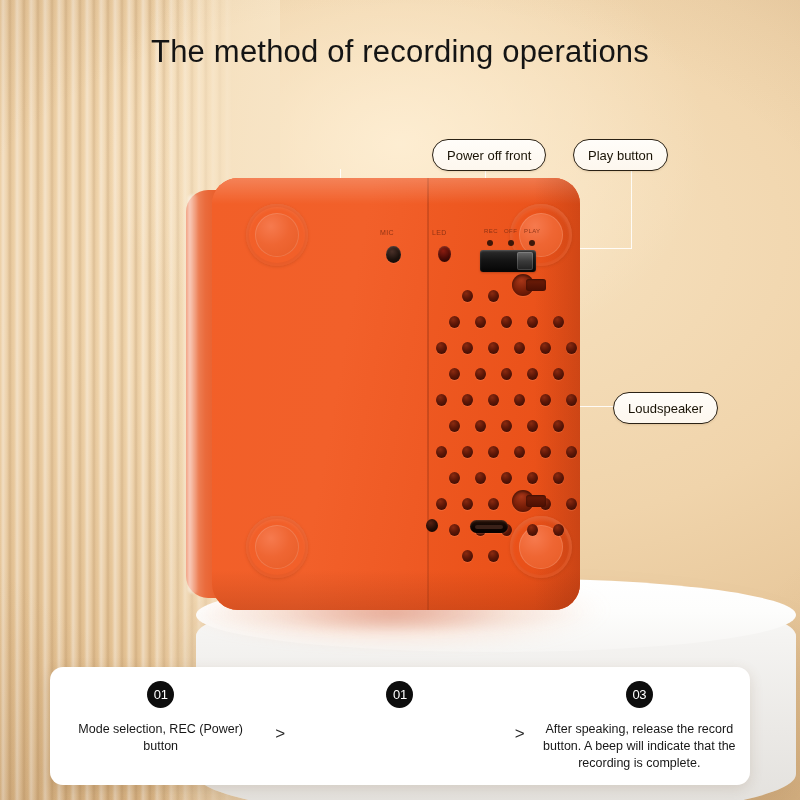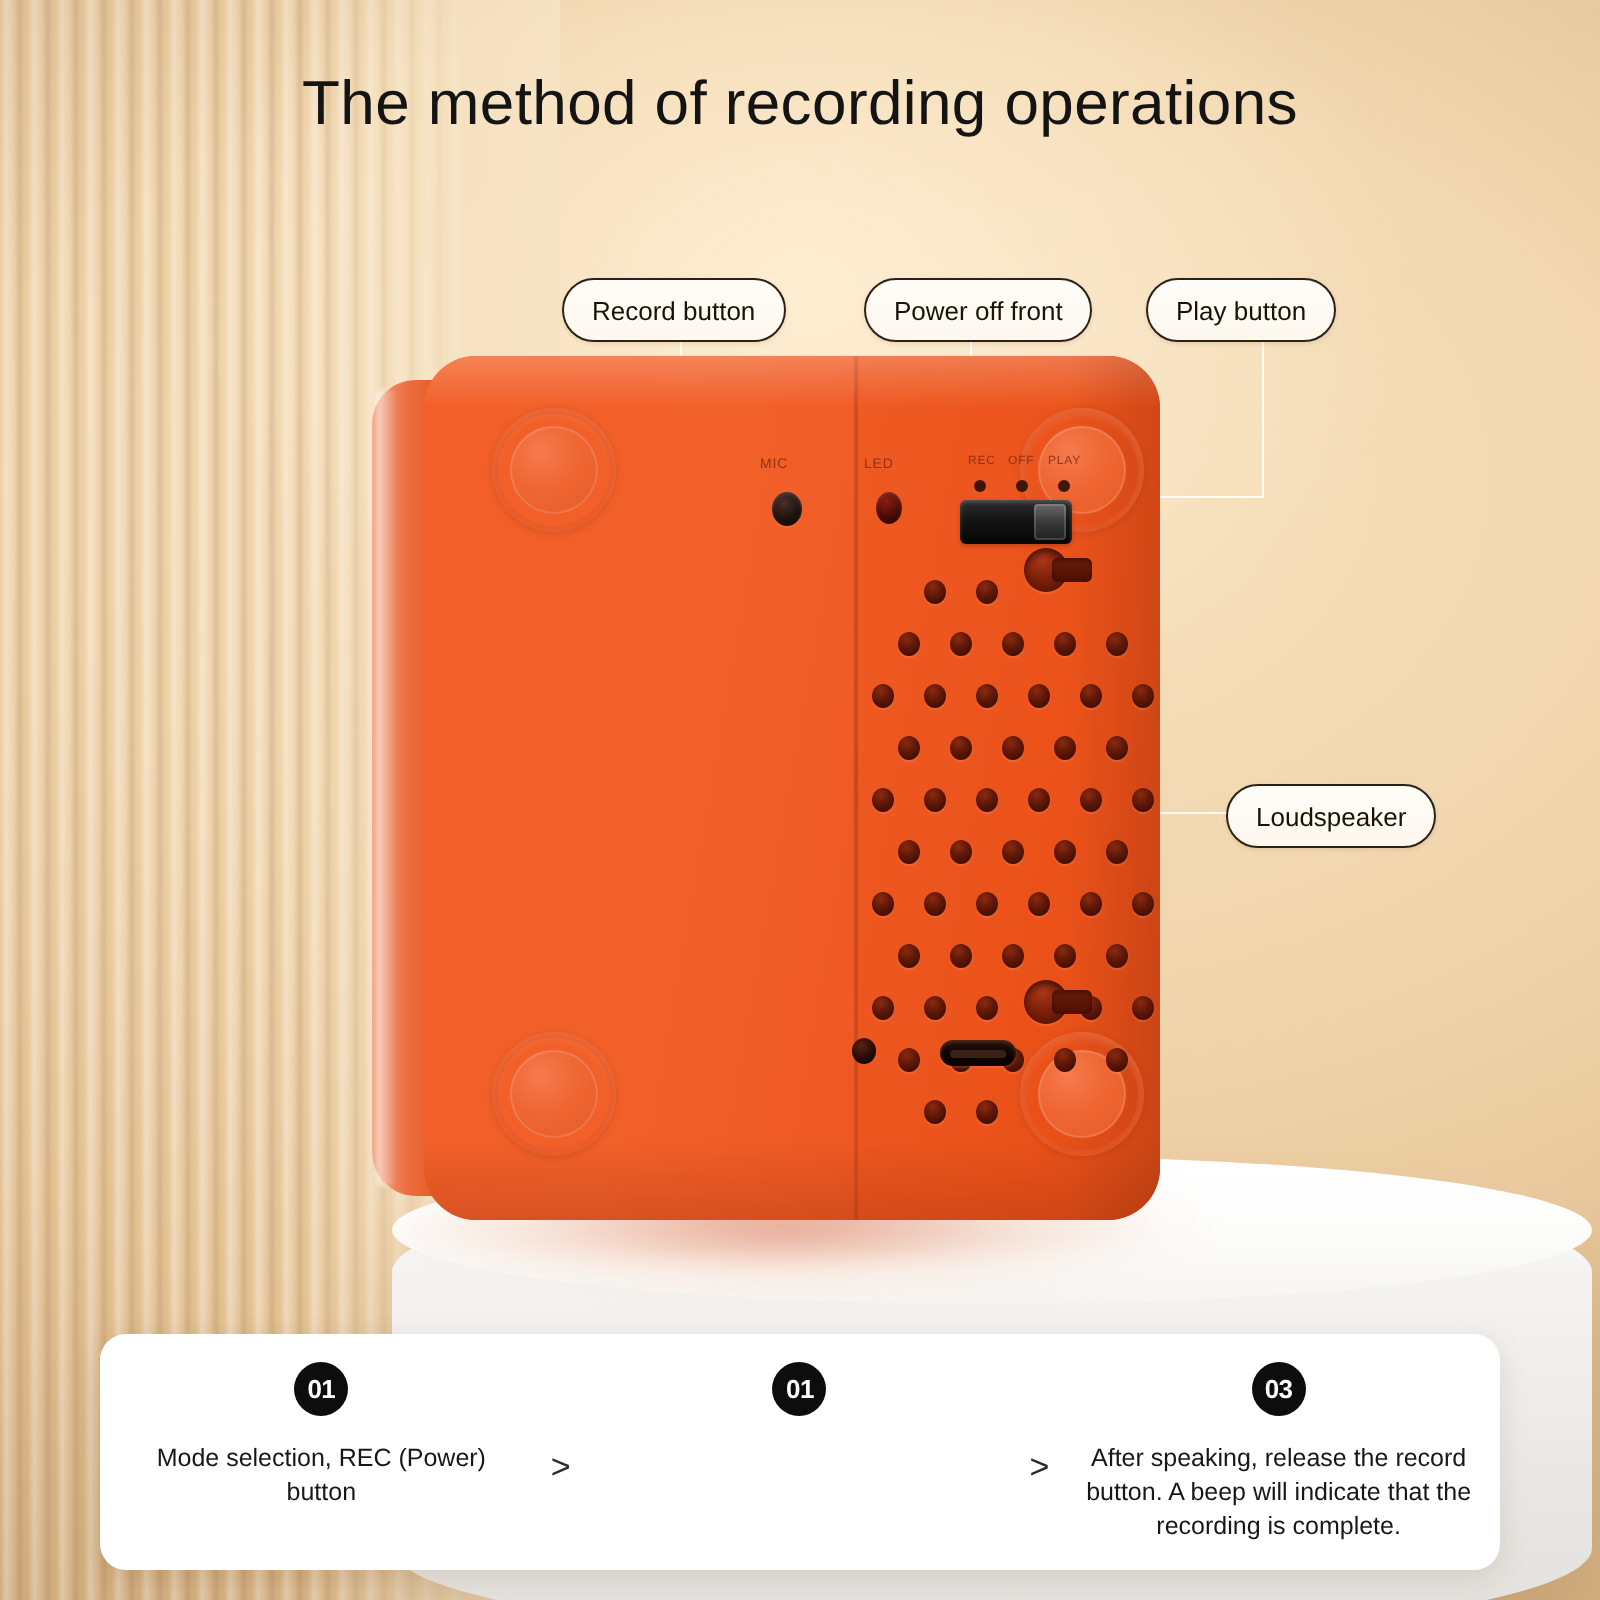--- a/index.html
+++ b/index.html
@@ -441,21 +441,21 @@
     padding-top: 14px;
     box-sizing: border-box;
   }
   .step-num {
     width: 27px;
     height: 27px;
     border-radius: 50%;
     background: #0d0d0d;
     color: #ffffff;
     font-size: 13px;
-    font-weight: bold;
+    font-weight: normal;
     display: flex;
     align-items: center;
     justify-content: center;
     letter-spacing: -0.3px;
     text-align: right;
   }
   .step-text {
     margin-top: 13px;
     font-size: 12.5px;
     line-height: 17px;
@@ -496,23 +496,20 @@
   <div class="lead lead-v" style="left:340px; top:169px; height:80px;"></div>
   <div class="lead lead-h" style="left:340px; top:248px; width:30px;"></div>
 
   <div class="lead lead-v" style="left:485px; top:169px; height:78px;"></div>
 
   <div class="lead lead-v" style="left:631px; top:169px; height:80px;"></div>
   <div class="lead lead-h" style="left:487px; top:248px; width:145px;"></div>
 
   <div class="lead lead-h" style="left:492px; top:406px; width:122px;"></div>
 
-  <div class="pill pill-record">
-    <span>Record button</span>
-  </div>
   <div class="pill pill-power">
     <span>Power off front</span>
   </div>
   <div class="pill pill-speaker">
     <span>Loudspeaker</span>
   </div>
   <div class="pill pill-play">
     <span>Play button</span>
   </div>
 

